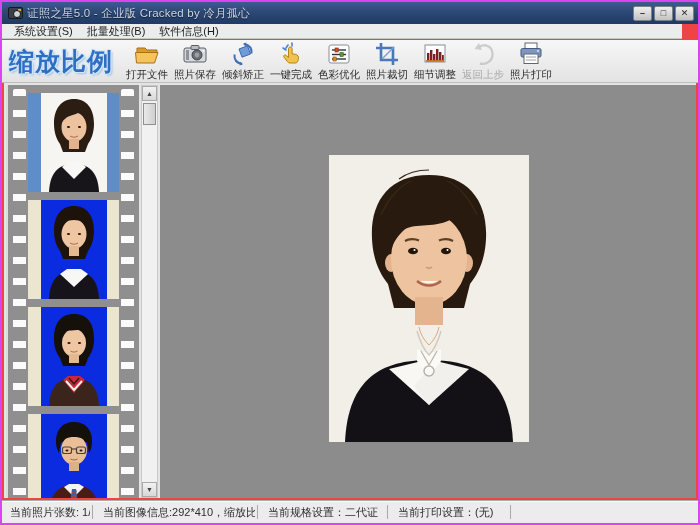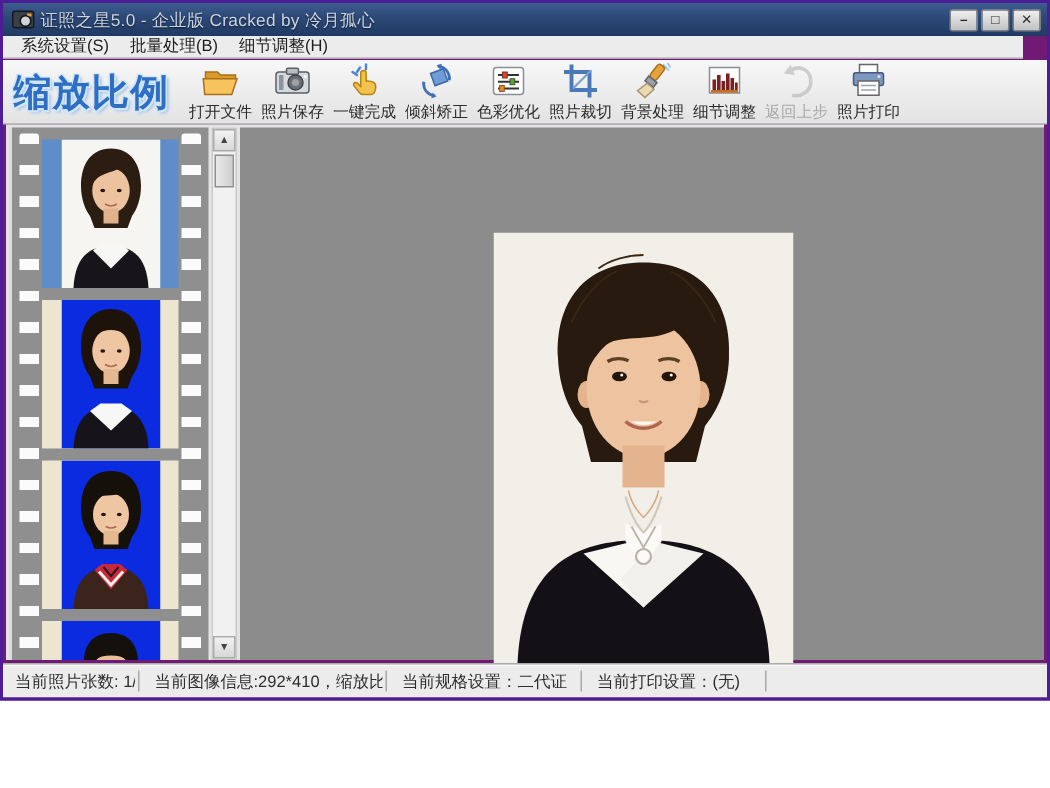--- a/index.html
+++ b/index.html
@@ -1,19 +1,19 @@
 <!DOCTYPE html>
 <html style="--titlebar-start: #3d5c8e; --titlebar-end: #1f3a63; --brand-blue: #2e6fc4; --film-gray: #8f8f8f; --selected-frame: #5f8dc9; --frame-cream: #ece5d0; --photo-blue: #0b2be0; --main-area-gray: #8c8c8c;"><head>
 <meta charset="utf-8">
 <style>
   * { margin:0; padding:0; box-sizing:border-box; }
   html,body { width:700px; height:525px; font-family:"Liberation Sans","DejaVu Sans",sans-serif; }
   #window {
-    position:relative; width:700px; height:467px;
-    border:2px solid #4c1d95; background:#701a75; overflow:hidden;
+    position:relative; width:700px; height:525px;
+    border:2px solid #d946ef; background:#ef4444; overflow:hidden;
   }
   
   #titlebar {
     position:absolute; top:0; left:0; right:0; height:22px;
     background:linear-gradient(to bottom, var(--titlebar-start,#3d5c8e) 0%, #2c4875 45%, var(--titlebar-end,#1f3a63) 100%);
     display:flex; align-items:center; padding:0 4px; color:#cdd5e2;
   }
   .app-icon { width:15px; height:12px; margin:0 4px 0 2px; position:relative; background:#3a3f47; border-radius:2px; border:1px solid #14181f; }
   .app-icon::after { content:""; position:absolute; left:4px; top:1.5px; width:6px; height:6px; border-radius:50%; background:#cfd4da; border:1px solid #111; }
   .app-icon::before { content:""; position:absolute; right:1px; top:1px; width:3px; height:2px; background:#e8a33d; }
@@ -93,21 +93,21 @@
     <div id="win-controls">
       <div class="win-btn">–</div>
       <div class="win-btn">□</div>
       <div class="win-btn">✕</div>
     </div>
   </div>
 
   <div id="menubar">
     <span class="menu-item">系统设置(S)</span>
     <span class="menu-item">批量处理(B)</span>
-    <span class="menu-item">细节调整(H)</span>
+    <span class="menu-item">软件信息(H)</span>
   </div>
 
   <div id="toolbar">
     <span id="brand">缩放比例</span>
 
     <div class="tb-btn">
       <span class="tb-icon">
         <svg viewBox="0 0 26 26">
             <path d="M3 7h8l2 2h10v4H3z" fill="#dd9a2c" stroke="#a8701a"></path>
             <path d="M1.5 11.5h22.5L20.5 22H2.5z" fill="#f6c35c" stroke="#a8701a"></path>
@@ -126,38 +126,38 @@
             <circle cx="15" cy="14" r="2.4" fill="#9aa0a6"></circle>
             <circle cx="21.5" cy="10" r="1" fill="#fff"></circle>
           </svg>
       </span>
       <span class="tb-label">照片保存</span>
     </div>
 
     <div class="tb-btn">
       <span class="tb-icon">
         <svg viewBox="0 0 26 26">
-            <path d="M10 4L8 7M14 2v3M5 7l3 2" stroke="#4a84d8" stroke-width="1.6" fill="none" stroke-linecap="round"></path>
-            <path d="M12.5 6c1 0 1.6.7 1.6 1.6V13h.8c3.2 0 5.6 1.2 5.6 3.6 0 2.2-1 5.4-2.6 5.4h-6c-1 0-1.9-.6-2.6-1.6l-3.4-4.4c-.6-.8 0-2 1.1-2 .6 0 1 .2 1.4.6l2.1 2V7.6c0-.9.8-1.6 2-1.6z" fill="#f2c14e" stroke="#b5860f"></path>
-          </svg>
-      </span>
-      <span class="tb-label">一键完成</span>
-    </div>
-
-    <div class="tb-btn">
-      <span class="tb-icon">
-        <svg viewBox="0 0 26 26">
             <path d="M9 8l8.5-3.2L20.5 13l-8.5 3.2z" fill="#6f9bd8" stroke="#3b69a8"></path>
             <path d="M4.5 13.5c-.5 5 2.5 8.5 7.5 9.5" stroke="#3f6fb5" stroke-width="2" fill="none"></path>
             <path d="M9.5 24.5l3.5-1.2-2.6-2.6z" fill="#3f6fb5"></path>
             <path d="M21.5 12.5c.5-5-2.5-8.5-7.5-9.5" stroke="#3f6fb5" stroke-width="2" fill="none"></path>
             <path d="M16.5 1.5L13 2.7l2.6 2.6z" fill="#3f6fb5"></path>
           </svg>
       </span>
       <span class="tb-label">倾斜矫正</span>
+    </div>
+
+    <div class="tb-btn">
+      <span class="tb-icon">
+        <svg viewBox="0 0 26 26">
+            <path d="M10 4L8 7M14 2v3M5 7l3 2" stroke="#4a84d8" stroke-width="1.6" fill="none" stroke-linecap="round"></path>
+            <path d="M12.5 6c1 0 1.6.7 1.6 1.6V13h.8c3.2 0 5.6 1.2 5.6 3.6 0 2.2-1 5.4-2.6 5.4h-6c-1 0-1.9-.6-2.6-1.6l-3.4-4.4c-.6-.8 0-2 1.1-2 .6 0 1 .2 1.4.6l2.1 2V7.6c0-.9.8-1.6 2-1.6z" fill="#f2c14e" stroke="#b5860f"></path>
+          </svg>
+      </span>
+      <span class="tb-label">一键完成</span>
     </div>
 
     <div class="tb-btn">
       <span class="tb-icon">
         <svg viewBox="0 0 26 26">
             <rect x="3" y="4" width="20" height="18" rx="2" fill="#fdfdfd" stroke="#8a8f94"></rect>
             <line x1="6" y1="9" x2="20" y2="9" stroke="#333" stroke-width="1.4"></line>
             <rect x="9" y="7" width="3.2" height="4" fill="#d24a2a" stroke="#7d2a14" stroke-width=".6"></rect>
             <line x1="6" y1="13.5" x2="20" y2="13.5" stroke="#333" stroke-width="1.4"></line>
             <rect x="14" y="11.5" width="3.2" height="4" fill="#5a9e3a" stroke="#2f5c1c" stroke-width=".6"></rect>
@@ -172,31 +172,20 @@
       <span class="tb-icon">
         <svg viewBox="0 0 26 26">
             <path d="M7 2v17h17" stroke="#4a78b8" stroke-width="2.6" fill="none"></path>
             <path d="M2 7h17v17" stroke="#4a78b8" stroke-width="2.6" fill="none"></path>
             <path d="M8 18L20 6" stroke="#7aa0d0" stroke-width="1.4"></path>
           </svg>
       </span>
       <span class="tb-label">照片裁切</span>
     </div>
 
-    <div class="tb-btn">
-      <span class="tb-icon">
-        <svg viewBox="0 0 26 26">
-            <path d="M20 2l4 4M23 1l2 3" stroke="#9ec2e8" stroke-width="1.2"></path>
-            <rect x="13.5" y="1.5" width="5.5" height="11" rx="2" transform="rotate(38 16 7)" fill="#e8a23c" stroke="#a8701a"></rect>
-            <rect x="8.5" y="11.5" width="7" height="4" transform="rotate(38 12 13.5)" fill="#9aa0a6" stroke="#5f6570"></rect>
-            <path d="M9.5 14.5l4.5 4L8 24l-5-4.5z" fill="#ead9b2" stroke="#a8966a"></path>
-          </svg>
-      </span>
-      <span class="tb-label">背景处理</span>
-    </div>
 
     <div class="tb-btn">
       <span class="tb-icon">
         <svg viewBox="0 0 26 26">
             <rect x="3" y="4" width="20" height="17" fill="#fdfdfd" stroke="#8a8f94"></rect>
             <rect x="5" y="12" width="2.4" height="7" fill="#7a2020"></rect>
             <rect x="8" y="9" width="2.4" height="10" fill="#7a2020"></rect>
             <rect x="11" y="13" width="2.4" height="6" fill="#7a2020"></rect>
             <rect x="14" y="8" width="2.4" height="11" fill="#7a2020"></rect>
             <rect x="17" y="11" width="2.4" height="8" fill="#7a2020"></rect>

